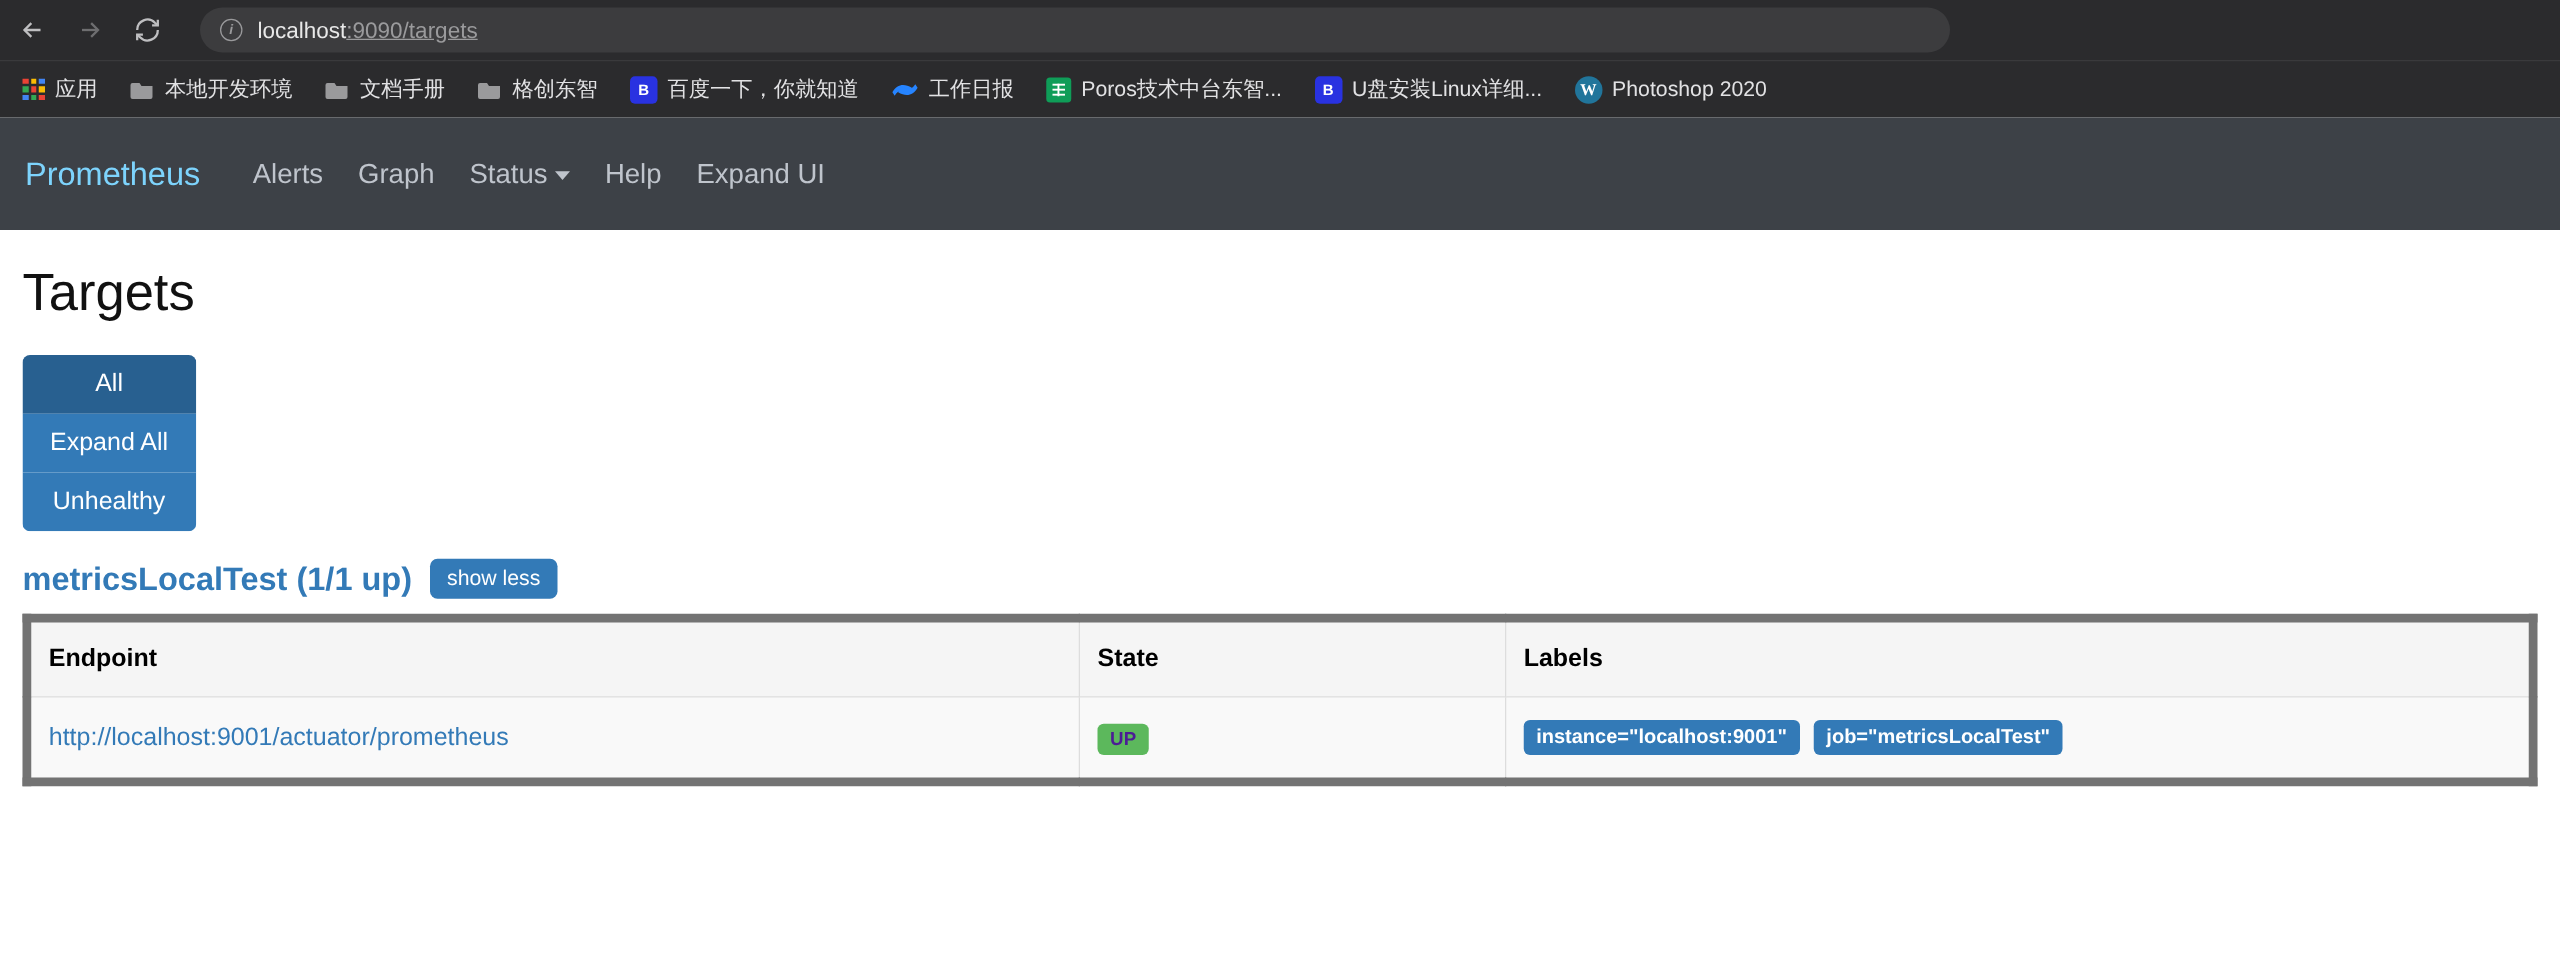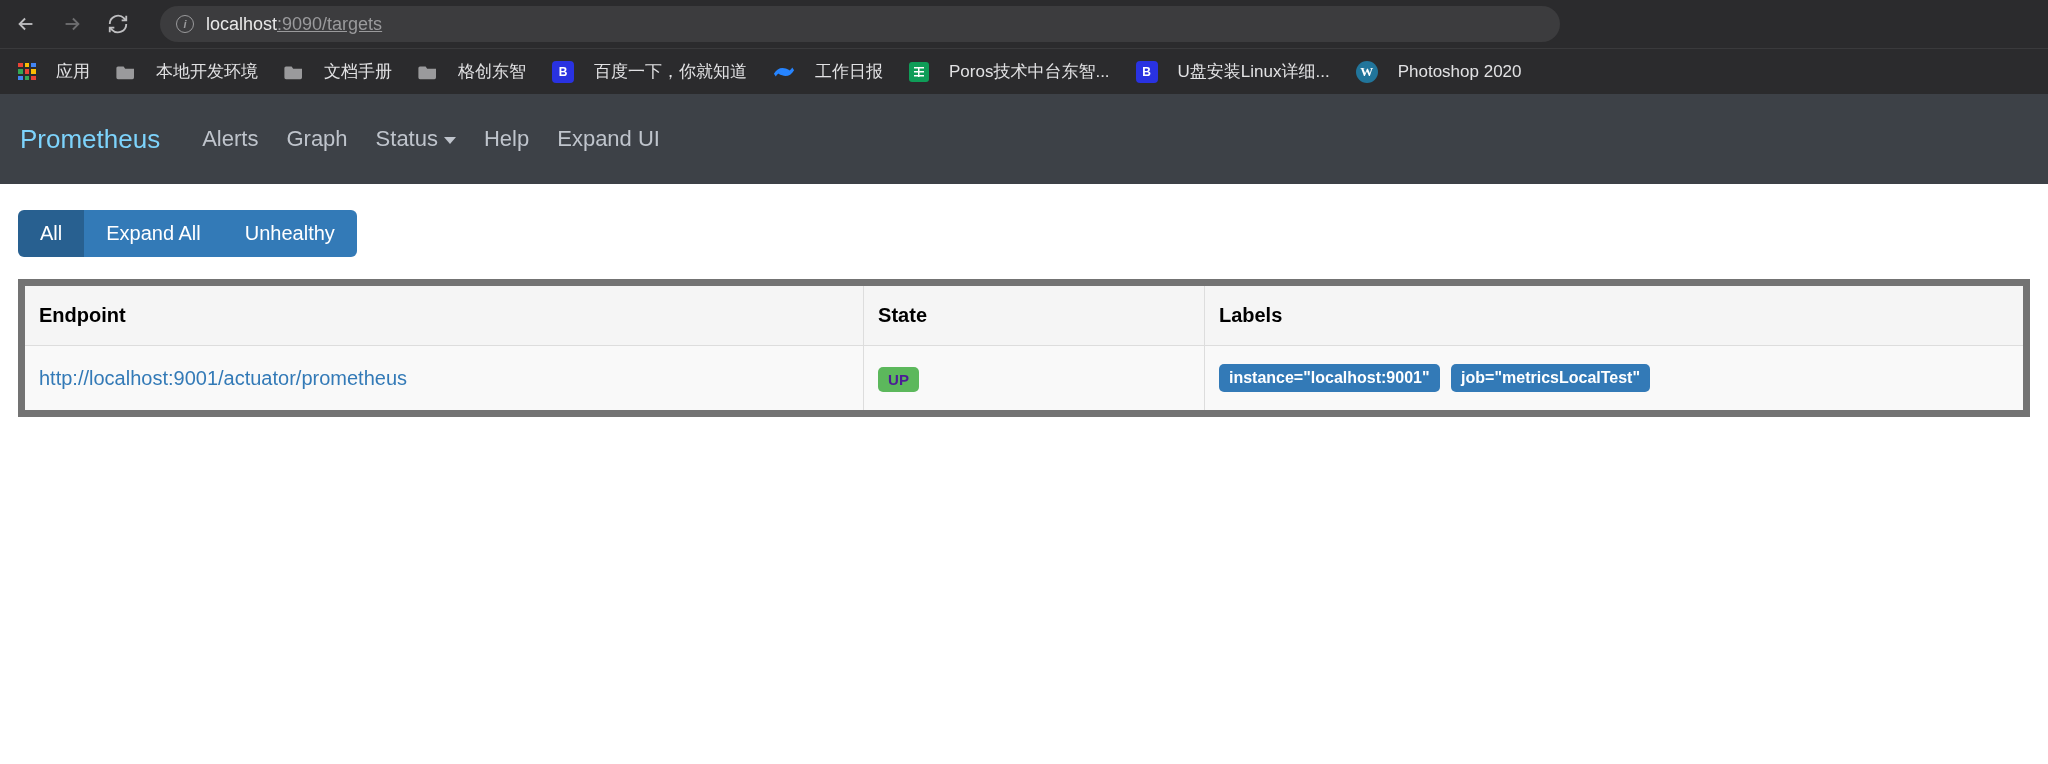--- a/index.html
+++ b/index.html
@@ -7,40 +7,40 @@
 
     .browser-toolbar { background: #2b2b2d; height: 48px; display: flex; align-items: center; padding: 0 12px; gap: 18px; }
     .nav-btn { width: 28px; height: 28px; display: flex; align-items: center; justify-content: center; color: #bfbfc1; cursor: pointer; }
     .nav-btn svg { width: 22px; height: 22px; stroke: #bfbfc1; }
     .addr-bar { flex: 0 0 1400px; background: #3c3c3e; border-radius: 24px; height: 36px; display: flex; align-items: center; padding: 0 16px; gap: 12px; margin-left: 10px; }
     .info-icon { width: 18px; height: 18px; display: inline-flex; align-items: center; justify-content: center; border: 1.5px solid #9a9a9c; border-radius: 50%; color: #9a9a9c; font-size: 11px; font-weight: 600; font-style: italic; }
     .url { color: #e8e8e8; font-size: 18px; display: flex; align-items: baseline; }
     .url .muted { color: #9a9a9c; text-decoration: underline; }
 
     .bookmarks { background: #2b2b2d; height: 46px; display: flex; align-items: center; padding: 0 18px; gap: 26px; color: #e2e2e4; font-size: 17px; border-top: 1px solid #3a3a3c; }
-    .bk-item { display: flex; align-items: center; gap: 20px; cursor: pointer; white-space: nowrap; }
+    .bk-item { display: flex; align-items: center; gap: 8px; cursor: pointer; white-space: nowrap; }
     .bk-folder { width: 20px; height: 16px; }
     .bk-apps { width: 18px; height: 18px; display: grid; grid-template-columns: repeat(3,1fr); grid-template-rows: repeat(3,1fr); gap: 2px; }
     .bk-apps span:nth-child(1){background:#ea4335}.bk-apps span:nth-child(2){background:#fbbc04}.bk-apps span:nth-child(3){background:#4285f4}
     .bk-apps span:nth-child(4){background:#34a853}.bk-apps span:nth-child(5){background:#ea4335}.bk-apps span:nth-child(6){background:#fbbc04}
     .bk-apps span:nth-child(7){background:#4285f4}.bk-apps span:nth-child(8){background:#34a853}.bk-apps span:nth-child(9){background:#ea4335}
     .bk-baidu { width: 22px; height: 22px; background: #2932e1; border-radius: 4px; display: flex; align-items: center; justify-content: center; color:#fff; font-size:12px; font-weight:700; }
     .bk-conf { width: 22px; height: 22px; color:#2684ff; display:flex; align-items:center; justify-content:center; }
     .bk-sheets { width: 20px; height: 20px; background: #0f9d58; border-radius: 3px; display:flex; align-items:center; justify-content:center; }
     .bk-sheets::after{content:""; width:10px; height:10px; background:linear-gradient(#fff,#fff) 0 0/100% 1.5px no-repeat,linear-gradient(#fff,#fff) 0 50%/100% 1.5px no-repeat,linear-gradient(#fff,#fff) 0 100%/100% 1.5px no-repeat,linear-gradient(#fff,#fff) 50% 0/1.5px 100% no-repeat;}
     .bk-wp { width: 22px; height: 22px; background:#21759b; border-radius:50%; color:#fff; display:flex; align-items:center; justify-content:center; font-size:13px; font-weight:700; font-family:serif;}
 
     .app-nav { background: #3d4147; height: 90px; display:flex; align-items:center; padding: 0 20px; gap: 28px; }
     .brand { color:#7dd3fc; font-size: 26px; font-weight:400; margin-right: 14px; }
     .nav-link { color:#bfc4cc; font-size: 22px; cursor:pointer; display:flex; align-items:center; gap:6px;}
     .caret-down { width:0; height:0; border-left:6px solid transparent; border-right:6px solid transparent; border-top:7px solid #bfc4cc; margin-top:3px;}
 
     .content { padding: 26px 18px; }
     h1 { font-size: 42px; font-weight: 500; color:#111; margin-bottom: 26px; }
-    .btn-group { display:inline-flex; border-radius:6px; overflow:hidden; margin-bottom: 22px; }
+    .btn-group { display:inline-flex; border-radius:6px; overflow:hidden; margin-bottom: 22px; flex-direction: column; }
     .btn-group button { border:none; font-size:20px; color:#fff; padding:12px 22px; cursor:pointer; }
     .btn-all { background:#286090; }
     .btn-blue { background:#337ab7; }
 
     .pool-line { display:flex; align-items:center; gap:14px; margin-bottom:12px; }
     .pool-name { color:#337ab7; font-size:26px; font-weight:700; cursor:pointer; }
     .btn-showless { background:#337ab7; color:#fff; border:none; border-radius:6px; padding:6px 14px; font-size:17px; cursor:pointer; }
 
     table { width:100%; border-collapse:collapse; border:7px solid #737373; }
     th, td { text-align:left; padding:18px 14px; font-size:20px; border:1px solid #ddd; }
@@ -149,27 +149,32 @@
   <span class="nav-link">Graph</span>
   <span class="nav-link">
       <span>Status</span>
       <span class="caret-down"></span>
     </span>
   <span class="nav-link">Help</span>
   <span class="nav-link">Expand UI</span>
 </div>
 
 <div class="content">
+  <h1>Targets</h1>
 
   <div class="btn-group">
     <button class="btn-all">All</button>
     <button class="btn-blue">Expand All</button>
     <button class="btn-blue">Unhealthy</button>
   </div>
 
+  <div class="pool-line">
+    <span class="pool-name">metricsLocalTest (1/1 up)</span>
+    <button class="btn-showless">show less</button>
+  </div>
 
   <table>
     <thead>
       <tr>
         <th style="width:42%">Endpoint</th>
         <th style="width:17%">State</th>
         <th>Labels</th>
       </tr>
     </thead>
     <tbody>

